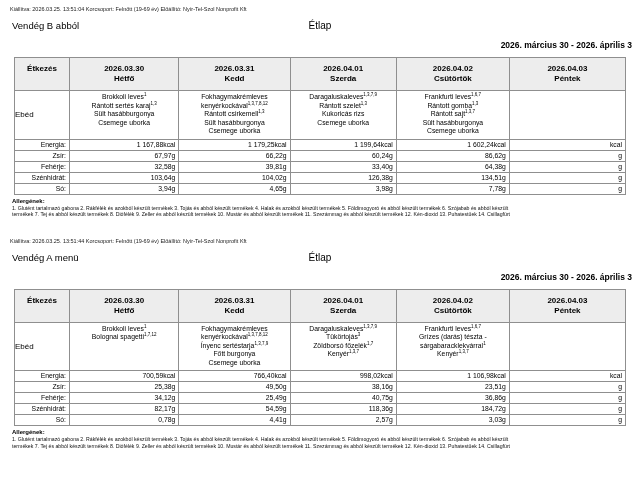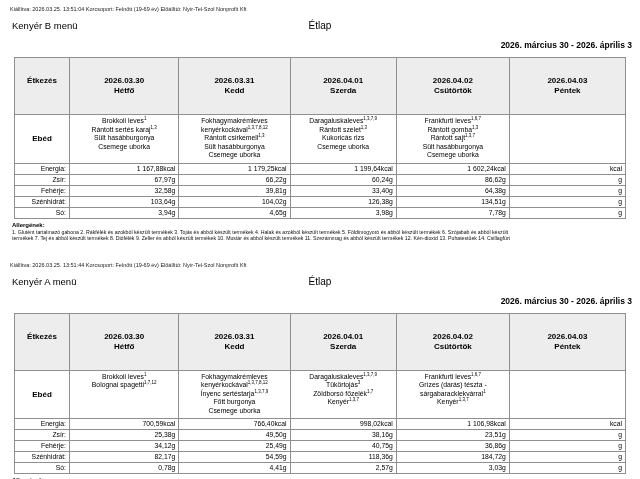--- a/index.html
+++ b/index.html
@@ -53,27 +53,27 @@
   .col-d1 { width: 18.2%; }
   .col-d2 { width: 17.4%; }
   .col-d3 { width: 18.5%; }
   .col-d4 { width: 19.0%; }
 
   .menu-table th {
     background: #ededed;
     font-size: 8px;
     font-weight: bold;
     text-align: center;
-    padding: 18px 1px;
+    padding: 6px 1px;
     line-height: 10px;
   }
   td.meal-label-cell {
     font-size: 8px;
-    font-weight: bold;
-    text-align: center;
+    font-weight: normal;
+    text-align: left;
     vertical-align: middle;
   }
   td.menu-cell {
     font-size: 6.8px;
     text-align: center;
     padding: 2px 2px 3px 2px;
     line-height: 8.5px;
   }
   td.menu-cell sup { font-size: 4.5px; line-height: 0; }
   tr.nutrient-row td {
@@ -95,21 +95,21 @@
     overflow: hidden;
   }
 </style>
 </head>
 <body>
 
 <div>
   <section class="menu-section">
     <div class="meta">Kiállítva: 2026.03.25. 13:51:04 Korcsoport: Felnőtt (19-69 év) Előállító: Nyír-Tel-Szol Nonprofit Kft</div>
     <div class="head-row">
-      <div class="menu-name">Kenyér B menü</div>
+      <div class="menu-name">Vendég B abból</div>
       <div class="page-title">Étlap</div>
     </div>
     <div class="date-range">2026. március 30 - 2026. április 3</div>
     <table class="menu-table">
       <colgroup>
         <col class="col-meal">
           <col class="col-d0">
           <col class="col-d1">
         <col class="col-d2">
           <col class="col-d3">
@@ -215,21 +215,21 @@
     <div class="allergens">
       <div class="allergens-label">Allergének:</div>
     <div class="allergens-line">1. Glutént tartalmazó gabona 2. Rákfélék és azokból készült termékek 3. Tojás és abból készült termékek 4. Halak és azokból készült termékek 5. Földimogyoró és abból készült termékek 6. Szójabab és abból készült</div>
         <div class="allergens-line">termékek 7. Tej és abból készült termékek 8. Diófélék 9. Zeller és abból készült termékek 10. Mustár és abból készült termékek 11. Szezámmag és abból készült termékek 12. Kén-dioxid 13. Puhatestűek 14. Csillagfürt</div>
       </div>
   </section>
 
   <section class="menu-section">
     <div class="meta">Kiállítva: 2026.03.25. 13:51:44 Korcsoport: Felnőtt (19-69 év) Előállító: Nyír-Tel-Szol Nonprofit Kft</div>
     <div class="head-row">
-      <div class="menu-name">Kenyér A menü</div>
+      <div class="menu-name">Vendég A menü</div>
       <div class="page-title">Étlap</div>
     </div>
     <div class="date-range">2026. március 30 - 2026. április 3</div>
     <table class="menu-table">
       <colgroup>
         <col class="col-meal">
           <col class="col-d0">
           <col class="col-d1">
         <col class="col-d2">
           <col class="col-d3">

